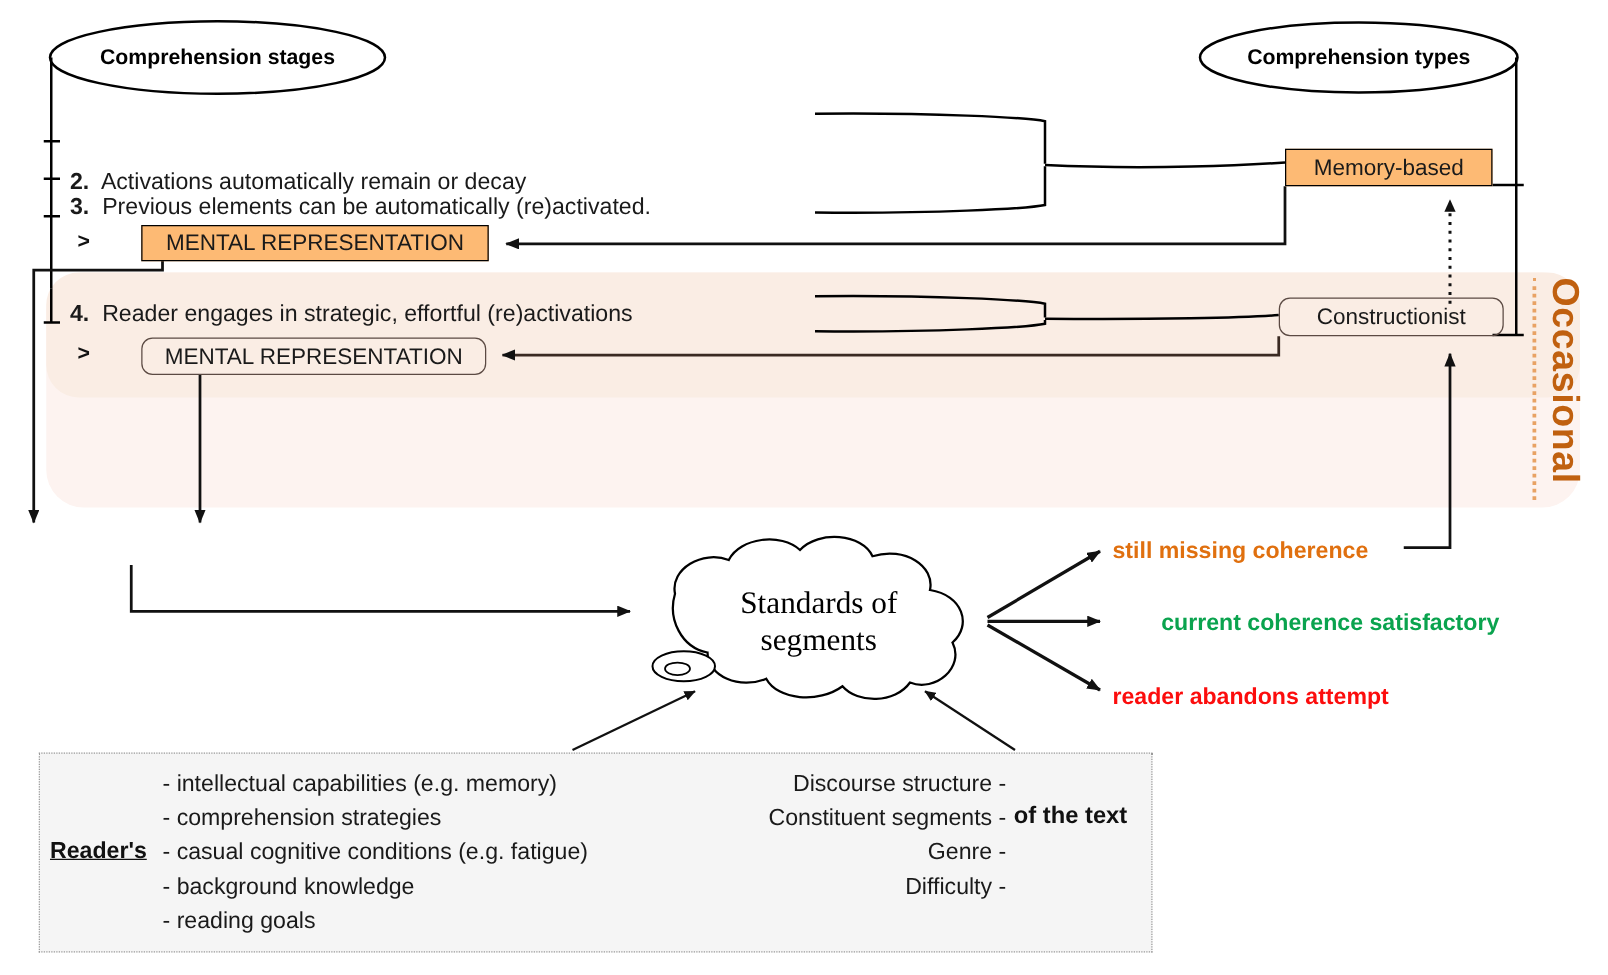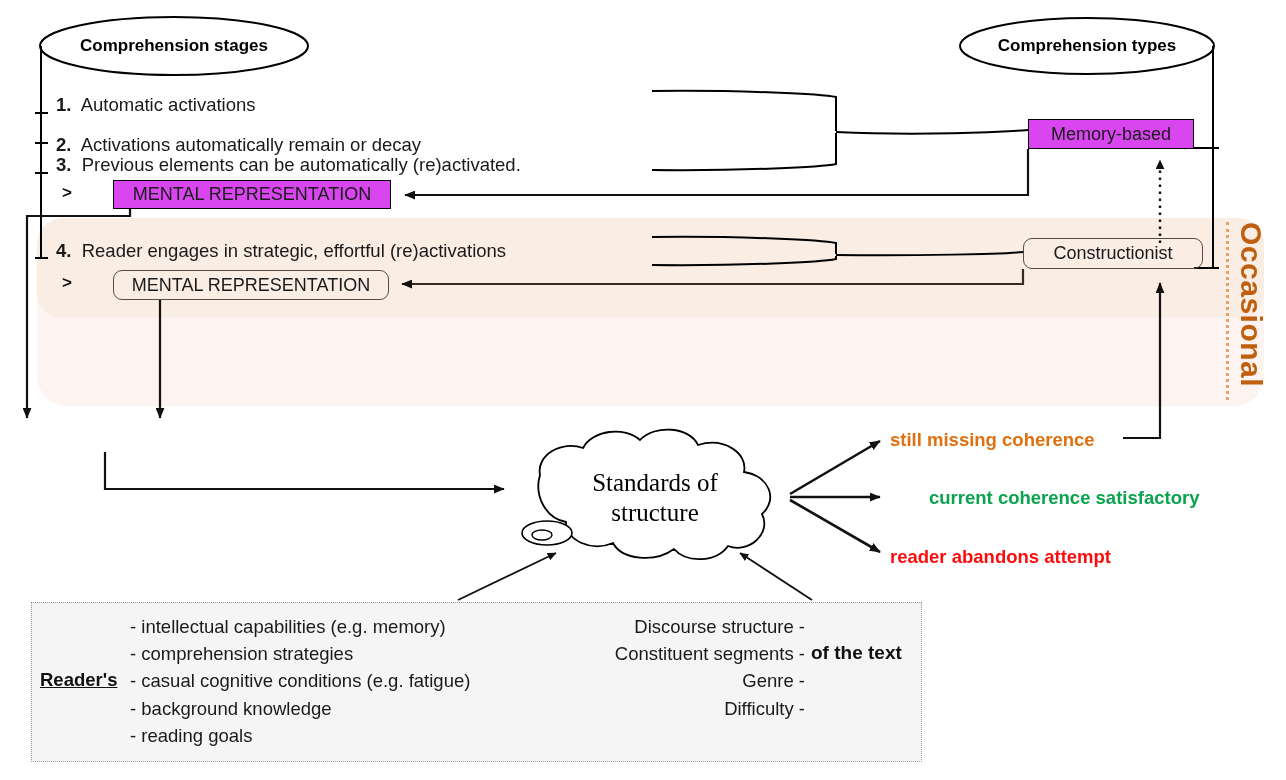--- a/index.html
+++ b/index.html
@@ -16,21 +16,21 @@
   }
 
   
   .stage-line{font-size:18.5px;color:#1a1a1a;white-space:nowrap;}
   .stage-line b{font-weight:bold;}
 
   .chev{font-size:17px;font-weight:bold;color:#111;}
 
   
   .boxed{
-    border:1.6px solid #000;background:#d946ef;
+    border:1.6px solid #000;background:#fdba74;
     display:flex;align-items:center;justify-content:center;
     font-size:18px;color:#1a1a1a;white-space:nowrap;box-sizing:border-box;
   }
   .boxed.rounded{
     border-radius:9px;border-color:#5b4a43;background:transparent;
   }
   .boxed.small{font-size:17px;}
 
   
   #occasional{
@@ -143,24 +143,20 @@
 
     <path d="M458,600 L556,553" fill="none" stroke="#111" stroke-width="1.8" marker-end="url(#ah-sm)"></path>
     <path d="M812,600 L740,553" fill="none" stroke="#111" stroke-width="1.8" marker-end="url(#ah-sm)"></path>
 
     <path d="M556,618 L548,730" fill="none" stroke="#9a9a9a" stroke-width="1.6"></path>
   </svg>
 
   <div class="abs ellipse-label" style="left:58px;top:32px;width:232px;height:28px;">Comprehension stages</div>
   <div class="abs ellipse-label" style="left:968px;top:32px;width:238px;height:28px;">Comprehension types</div>
 
-  <div class="abs stage-line" style="left:56px;top:94px;">
-    <b>1.&nbsp;</b>
-    <span>Automatic activations</span>
-  </div>
 
   <div class="abs stage-line" style="left:56px;top:134px;">
     <b>2.&nbsp;</b>
     <span>Activations automatically remain or decay</span>
   </div>
 
   <div class="abs stage-line" style="left:56px;top:154px;">
     <b>3.&nbsp;</b>
     <span>Previous elements can be automatically (re)activated.</span>
   </div>
@@ -177,21 +173,21 @@
   <div class="abs boxed rounded" style="left:113px;top:270px;width:276px;height:30px;">MENTAL REPRESENTATION</div>
 
   <div class="abs boxed" style="left:1028px;top:119px;width:166px;height:30px;">Memory-based</div>
   <div class="abs boxed rounded" style="left:1023px;top:238px;width:180px;height:31px;">Constructionist</div>
 
 
   <div class="abs" id="occasional" style="left:1226px;top:222px;height:178px;">Occasional</div>
 
   <div class="abs" id="cloud-text" style="left:545px;top:468px;width:220px;">
     <div>Standards of</div>
-    <div>structure</div>
+    <div>segments</div>
   </div>
 
   <div class="abs outcome" style="left:890px;top:429px;color:#e0700f;">still missing coherence</div>
   <div class="abs outcome" style="left:890px;top:487px;color:#0aa34e;margin-left:39px;">current coherence satisfactory</div>
   <div class="abs outcome" style="left:890px;top:546px;color:#fc0d0d;">reader abandons attempt</div>
 
   <div class="abs" id="factors-panel" style="left:31px;top:602px;width:891px;height:160px;"></div>
 
   <div class="abs reader-tag" style="left:40px;top:669px;">Reader's</div>
 

